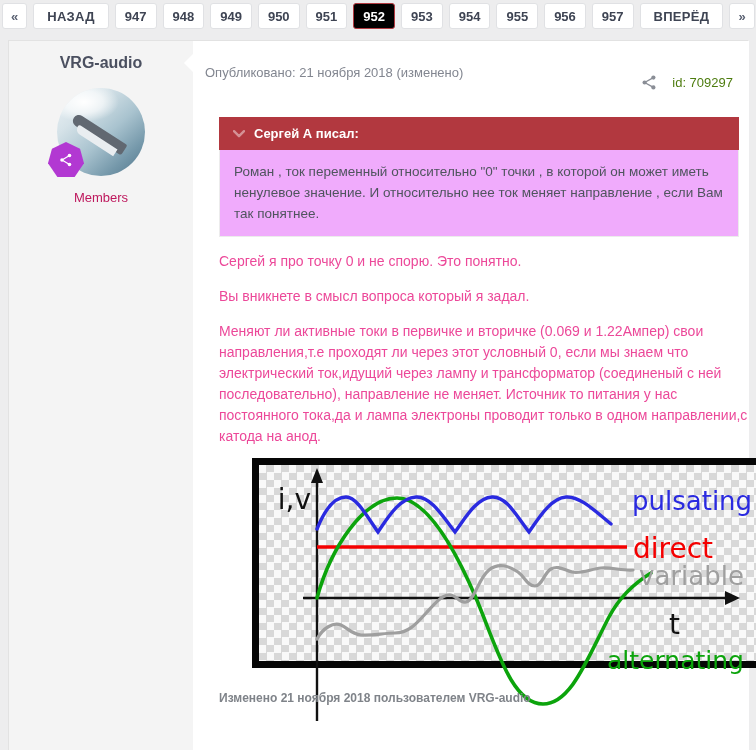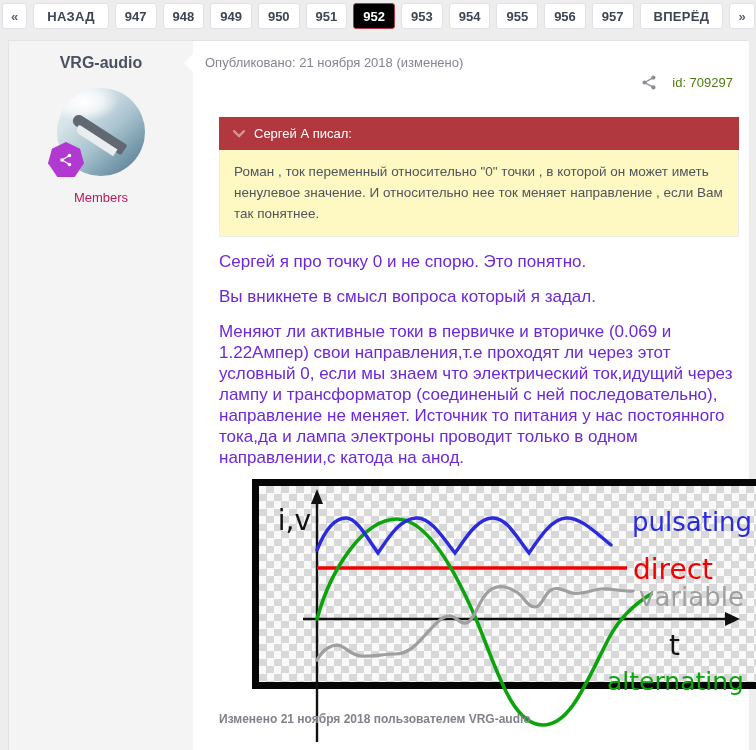--- a/index.html
+++ b/index.html
@@ -37,33 +37,33 @@
            display:flex; align-items:center; justify-content:center; }
   .group { margin-top:14px; font-size:13px; color:#be185d; }
   .postcount { margin-top:16px; display:flex; align-items:center; justify-content:center; gap:6px;
                font-size:13px; color:#9a9da3; }
 
   .content { flex:1; position:relative; background:#fff; padding:14px 10px 20px 0; }
   .content:before { content:""; position:absolute; left:-9px; top:13px;
                     border-top:9px solid transparent; border-bottom:9px solid transparent;
                     border-right:9px solid #fff; }
 
-  .meta { display:flex; justify-content:space-between; padding:0 6px 0 12px; }
+  .meta { display:flex; align-items:center; justify-content:space-between; padding:0 6px 0 12px; }
   .meta-left { font-size:13px; color:#828690; }
   .meta-right { display:flex; align-items:center; gap:16px; font-size:13px; color:#4d7c0f;margin-top:20px; }
 
   .body { padding:0 0 0 26px; width:546px; }
 
   .quote { margin-top:27px; width:520px; }
-  .quote-head { background:#b2383f; color:#fff; font-size:13px; font-weight:400;
+  .quote-head { background:#b2383f; color:#fff; font-size:13px; font-weight:700;
                 padding:9px 14px; display:flex; align-items:center; gap:9px; }
-  .quote-body { background:#fef9c3; border:1px solid #ececec; border-top:none;
+  .quote-body { background:#f0abfc; border:1px solid #ececec; border-top:none;
                 padding:11px 14px 12px 14px; font-size:13.5px; line-height:21px; color:#4f545e; }
 
-  .para { margin-top:14px; font-size:17px; line-height:21px; color:#6d28d9; width:530px; }
+  .para { margin-top:14px; font-size:14px; line-height:21px; color:#ec4899; width:530px; }
 
   .figure { margin-top:11px; width:517px; height:210px; border:7px solid #060606;
             background:repeating-conic-gradient(#d8d8d8 0% 25%, #f9f9f9 0% 50%) 0 0 / 15px 15px;margin-left:33px; }
   .figure svg { display:block; }
 
   .edited { margin-top:23px; font-size:12px; font-weight:700; color:#7f8389; }
 </style>
 </head>
 <body>
 

